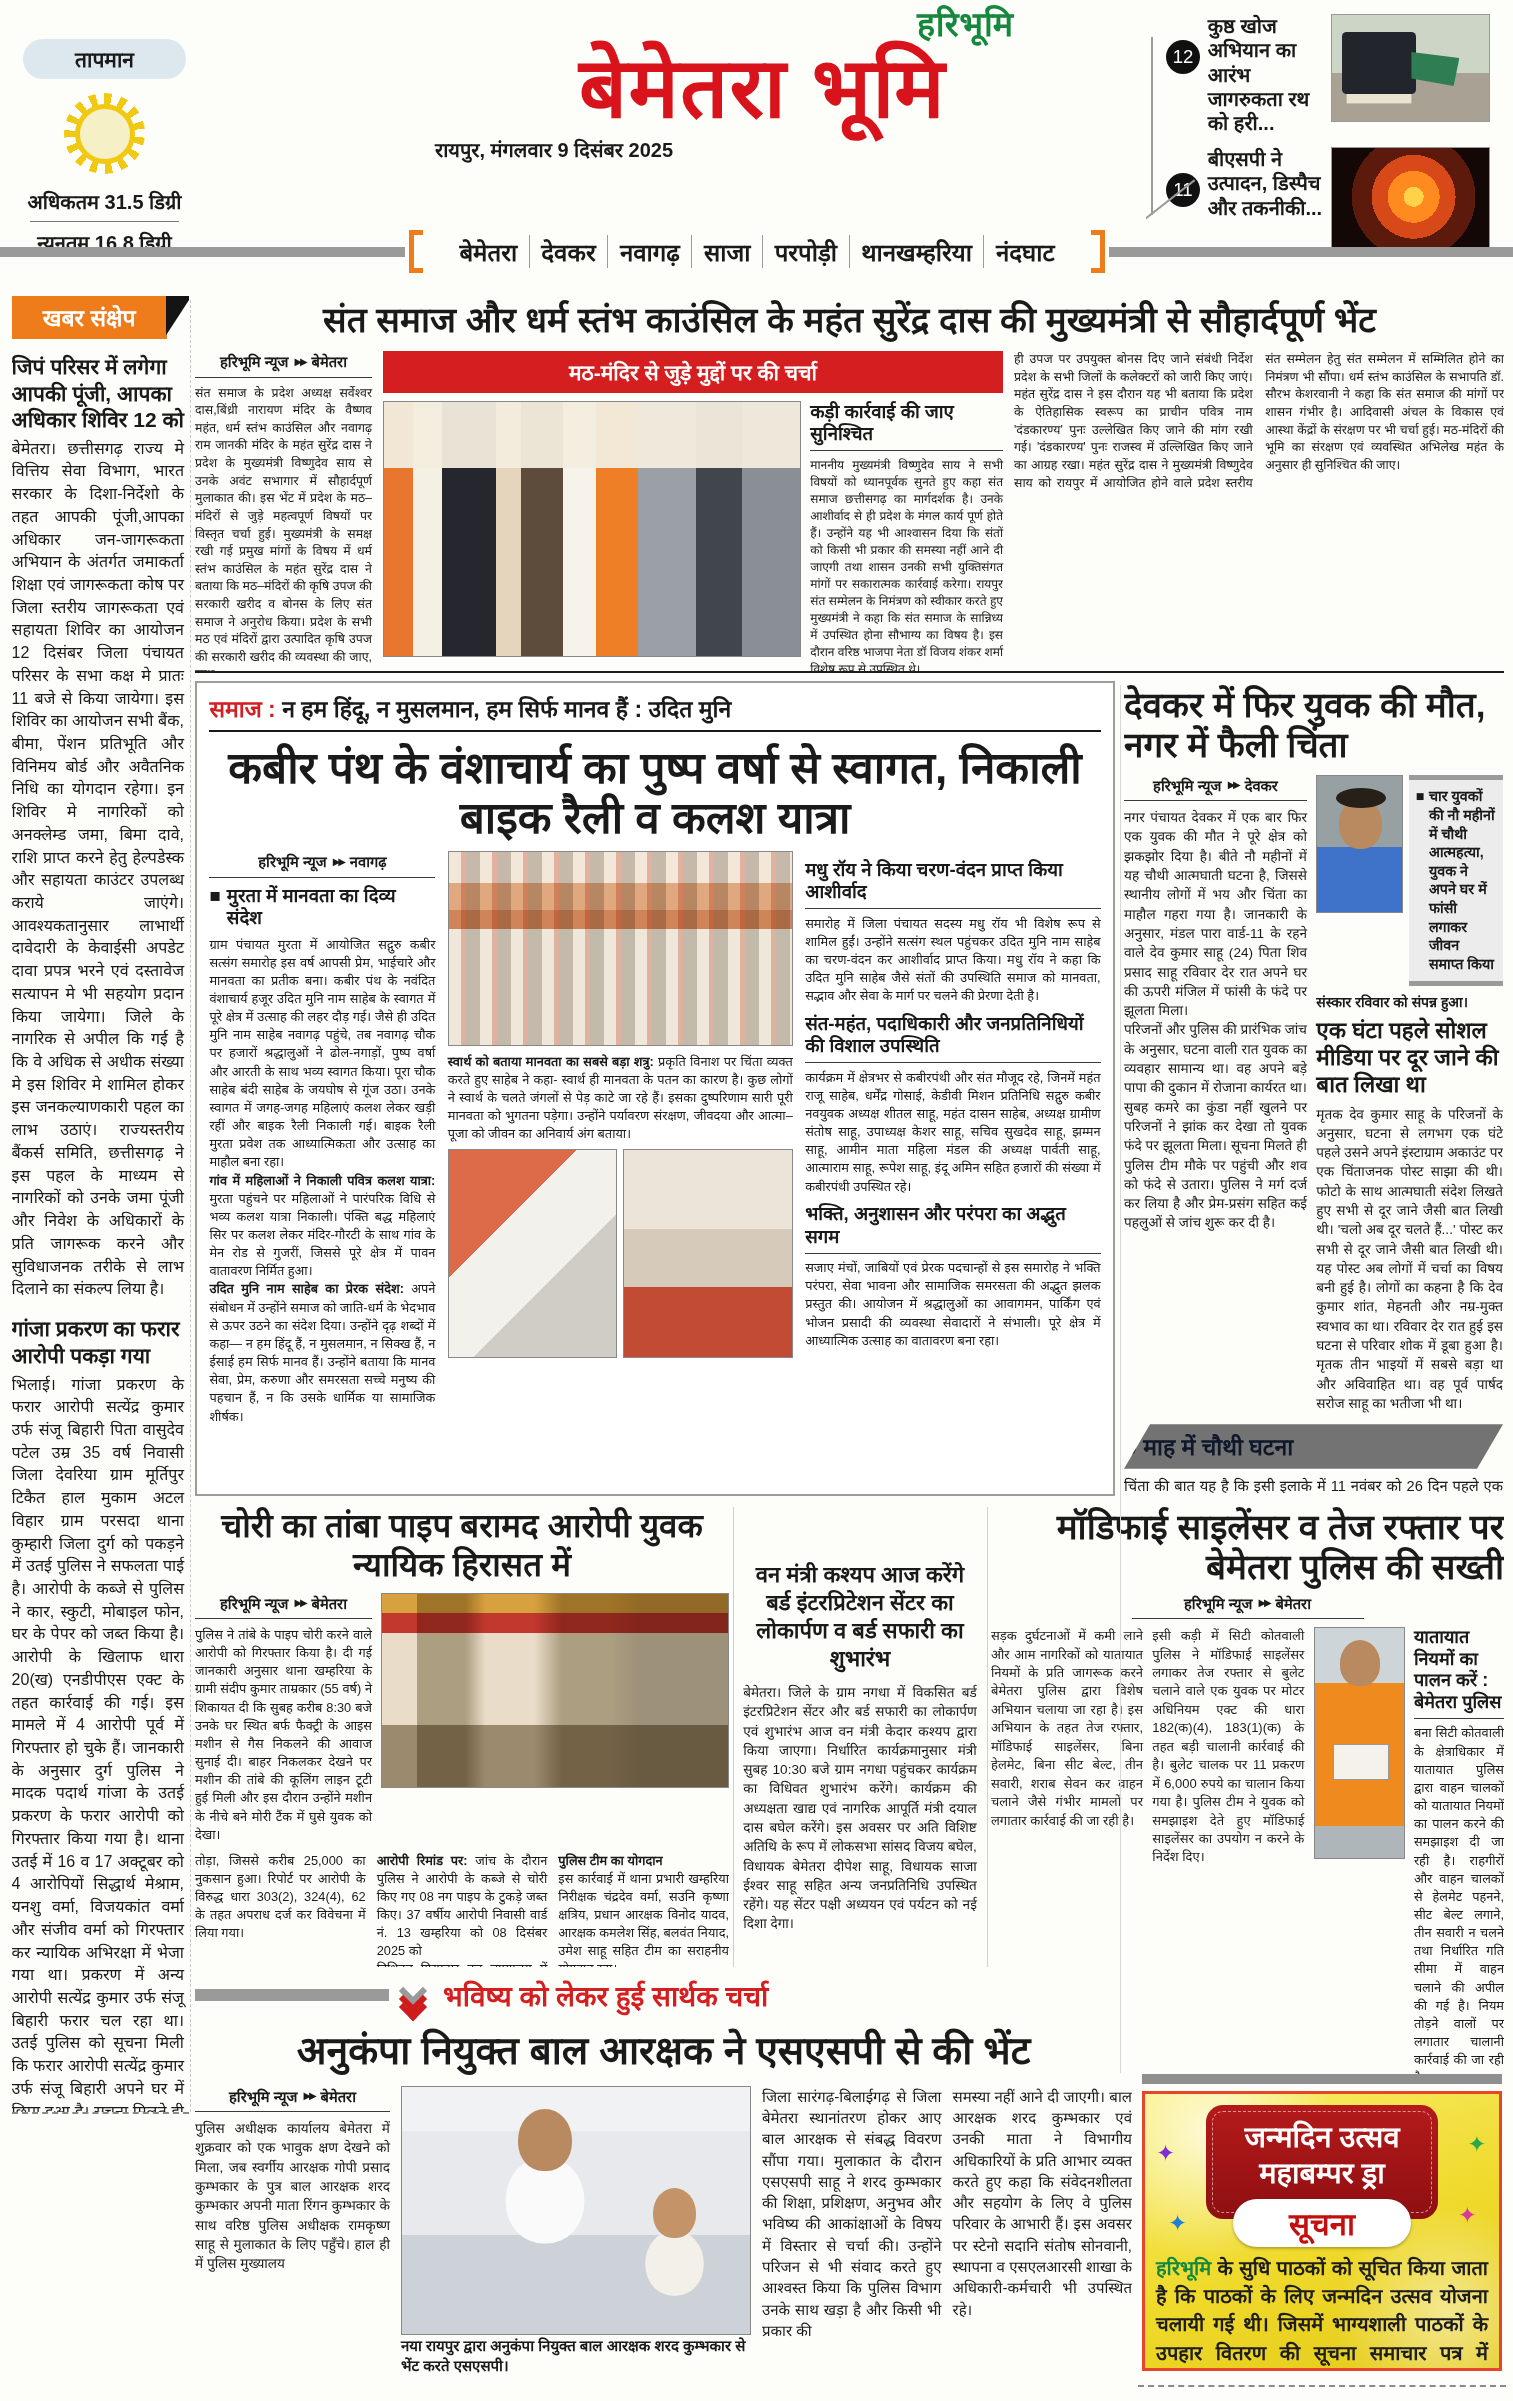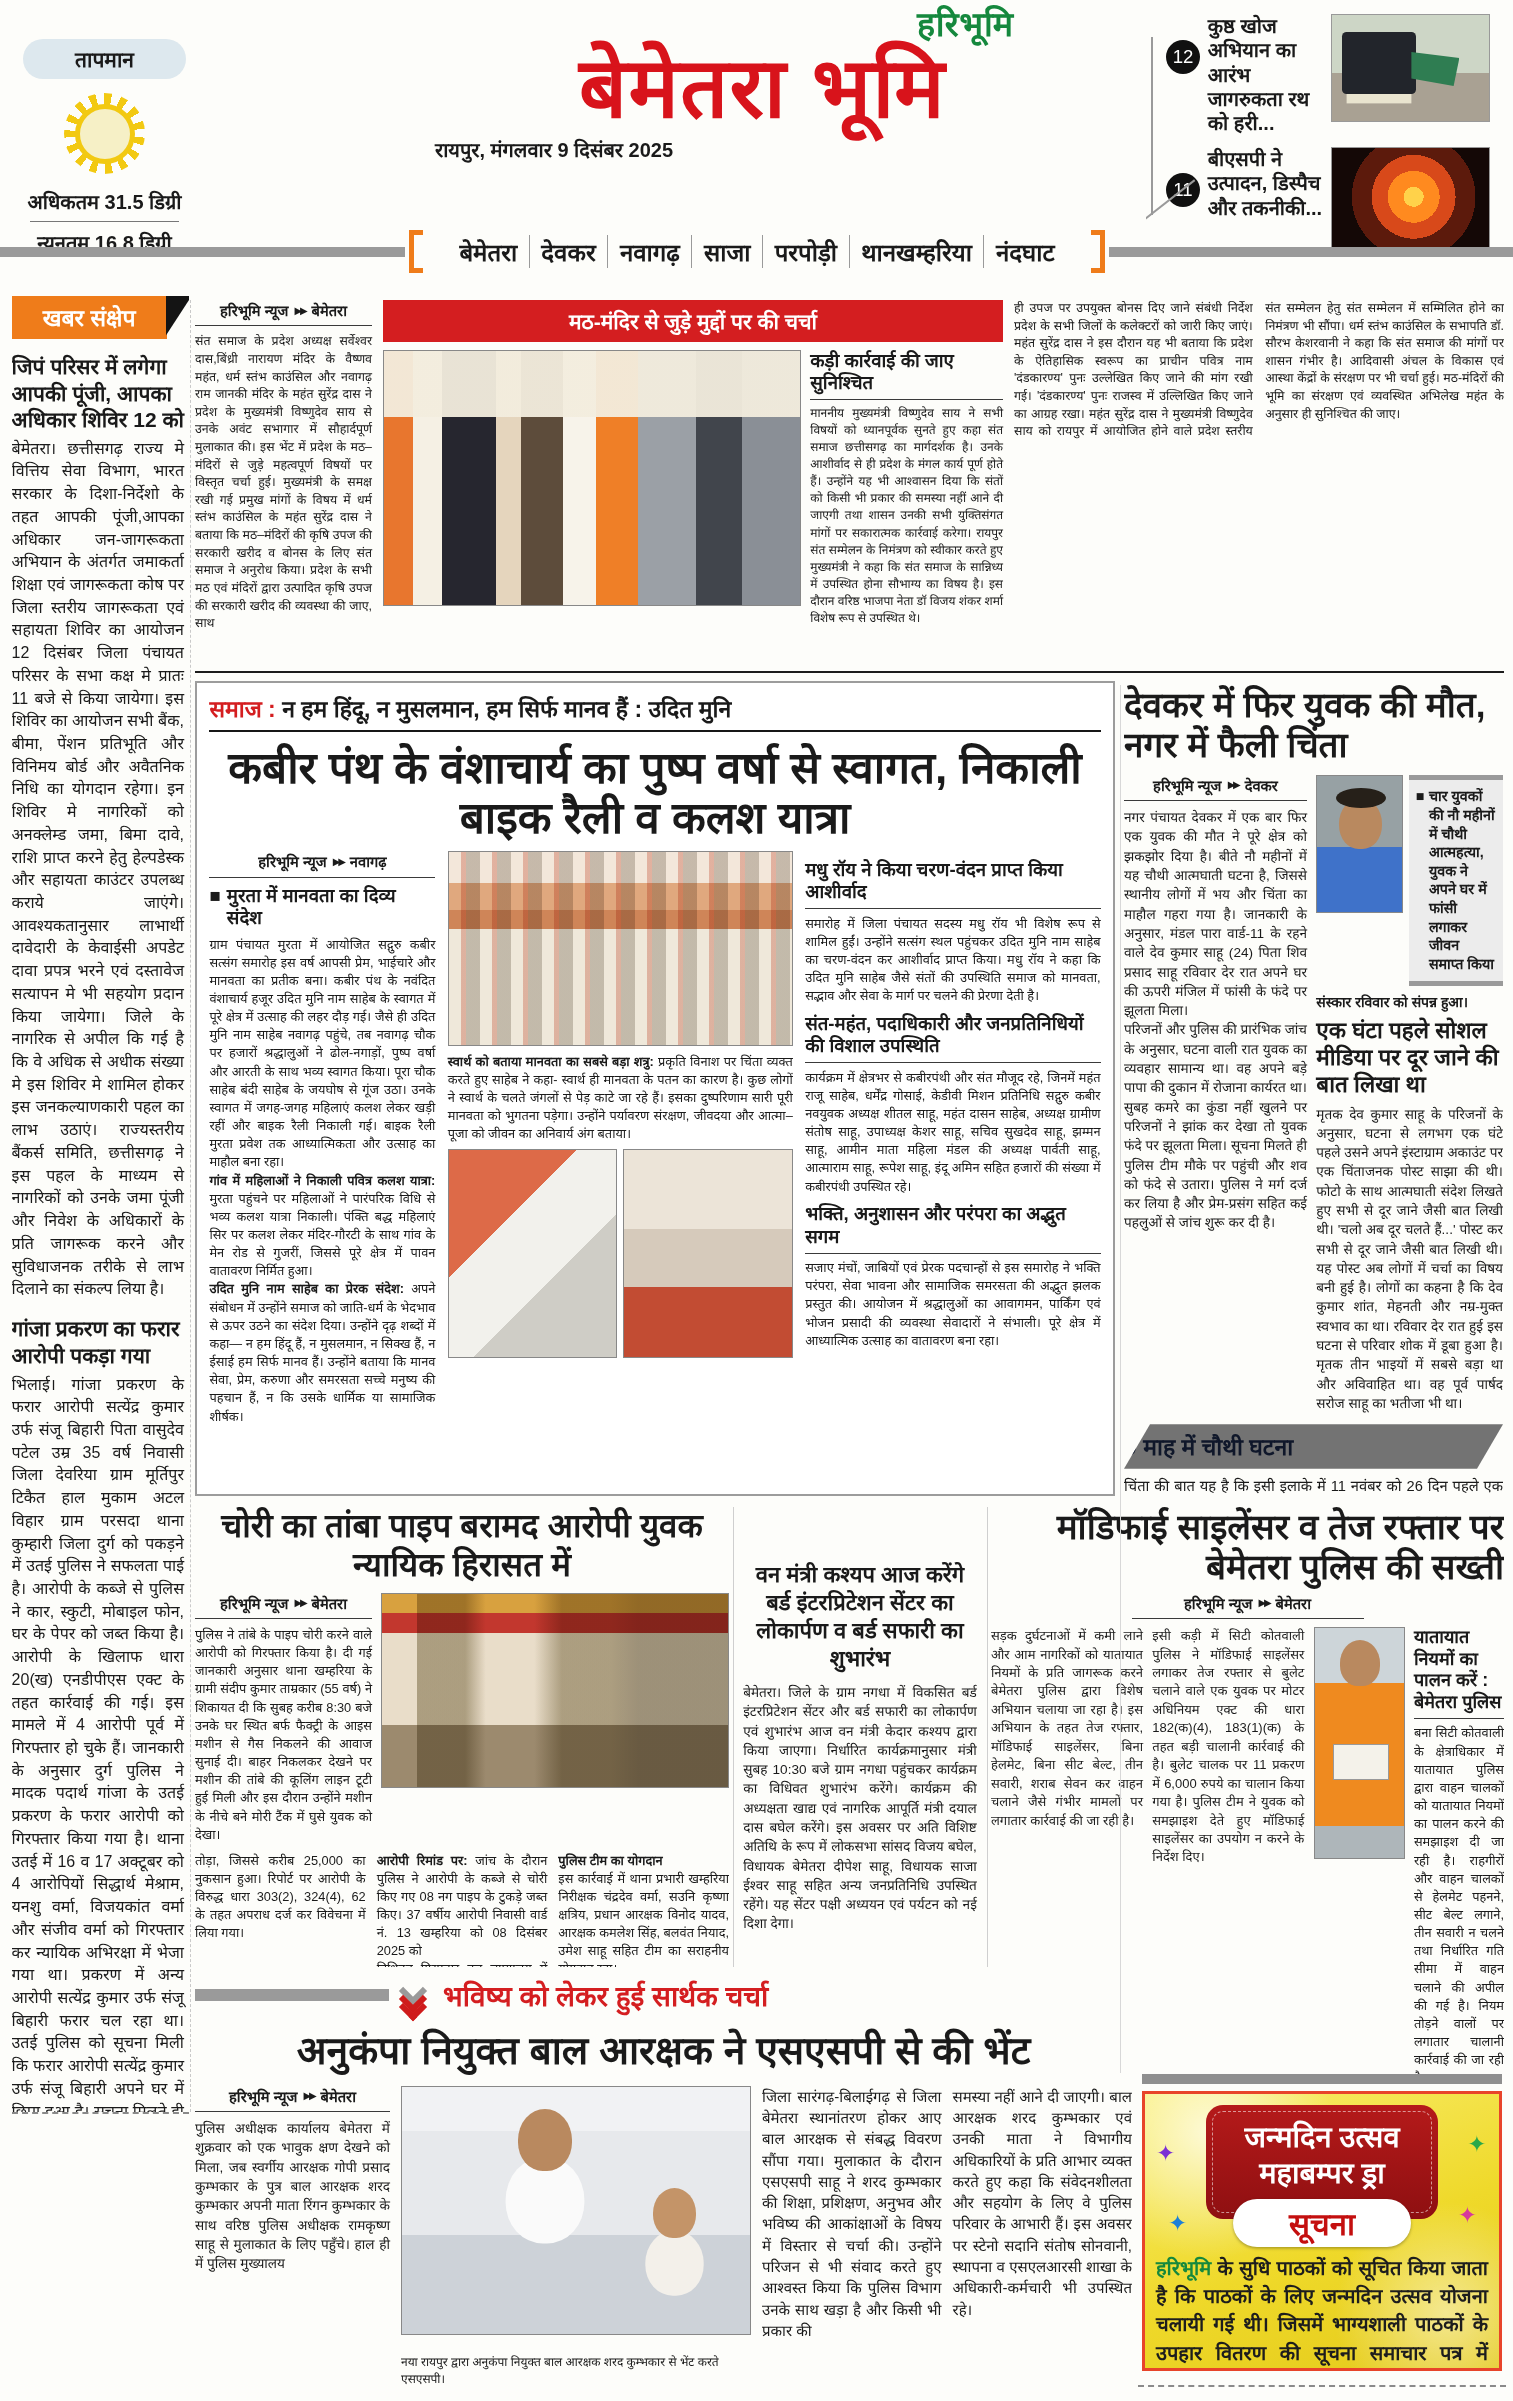--- a/index.html
+++ b/index.html
@@ -162,21 +162,21 @@
   .chev i.r1 { top:0; } .chev i.r2 { top:7.7px; }
   .kick-txt { color:#d41e20; font-size:28px; font-weight:bold; }
   .anukampa h2 { font-size:39px; text-align:center; margin-bottom:11px; }
   .an-row { display:flex; gap:11px; }
   .an-c1 { width:195px; font-size:13.6px; }
   .an-photo-wrap { width:350px; }
   .an-photo { width:100%; height:249px; border:0.8px solid #888; position:relative;
     background:linear-gradient(180deg,#f1f2f4 0 18%,#e7e9ec 18% 60%,#cdd2d8 60% 100%); }
   .an-photo::before { content:""; position:absolute; left:116px; top:22px; width:54px; height:62px; border-radius:50% 50% 46% 46%; background:#b9895f; box-shadow:0 60px 0 12.4px #fafafa; }
   .an-photo::after { content:""; position:absolute; right:54px; top:101px; width:43px; height:50px; border-radius:50% 50% 46% 46%; background:#c49468; box-shadow:0 50px 0 7.7px #f3f0ea; }
-  .an-cap { font-size:12px; font-weight:normal; margin-top:18px; }
+  .an-cap { font-size:15px; font-weight:bold; margin-top:0; }
   .an-c2,.an-c3 { flex:1; font-size:15px; }
 
   
   .ad-topbar { left:1142px; top:2074px; width:360px; height:10px; background:#8f8f8f; }
   .ad { left:1142px; top:2091px; width:360px; height:280px; border:3.1px solid #e8442a; padding:7.7px 11px;
     background:radial-gradient(circle at 18% 14%, rgba(255,255,255,.75), transparent 34%),
                radial-gradient(circle at 85% 80%, rgba(255,255,255,.5), transparent 30%),
                linear-gradient(160deg,#f9ee6e,#efd92a 55%,#e4ca1a); }
   .ad-star { position:absolute; font-size:23px; }
   .ad-badge { position:relative; width:232px; margin:3.1px auto 0; background:linear-gradient(180deg,#b51a1a,#8e0f11);
@@ -252,20 +252,21 @@
     <span class="sb-fold"></span>
   </div>
   <h3 class="sb-title">जिपं परिसर में लगेगा आपकी पूंजी, आपका अधिकार शिविर 12 को</h3>
   <p class="body sb-body">बेमेतरा। छत्तीसगढ़ राज्य मे वित्तिय सेवा विभाग, भारत सरकार के दिशा-निर्देशो के तहत आपकी पूंजी,आपका अधिकार जन-जागरूकता अभियान के अंतर्गत जमाकर्ता शिक्षा एवं जागरूकता कोष पर जिला स्तरीय जागरूकता एवं सहायता शिविर का आयोजन 12 दिसंबर जिला पंचायत परिसर के सभा कक्ष मे प्रातः 11 बजे से किया जायेगा। इस शिविर का आयोजन सभी बैंक, बीमा, पेंशन प्रतिभूति और विनिमय बोर्ड और अवैतनिक निधि का योगदान रहेगा। इन शिविर मे नागरिकों को अनक्लेम्ड जमा, बिमा दावे, राशि प्राप्त करने हेतु हेल्पडेस्क और सहायता काउंटर उपलब्ध कराये जाएंगे। आवश्यकतानुसार लाभार्थी दावेदारी के केवाईसी अपडेट दावा प्रपत्र भरने एवं दस्तावेज सत्यापन मे भी सहयोग प्रदान किया जायेगा। जिले के नागरिक से अपील कि गई है कि वे अधिक से अधीक संख्या मे इस शिविर मे शामिल होकर इस जनकल्याणकारी पहल का लाभ उठाएं। राज्यस्तरीय बैंकर्स समिति, छत्तीसगढ़ ने इस पहल के माध्यम से नागरिकों को उनके जमा पूंजी और निवेश के अधिकारों के प्रति जागरूक करने और सुविधाजनक तरीके से लाभ दिलाने का संकल्प लिया है।</p>
   <h3 class="sb-title">गांजा प्रकरण का फरार आरोपी पकड़ा गया</h3>
   <p class="body sb-body">भिलाई। गांजा प्रकरण के फरार आरोपी सत्येंद्र कुमार उर्फ संजू बिहारी पिता वासुदेव पटेल उम्र 35 वर्ष निवासी जिला देवरिया ग्राम मूर्तिपुर टिकैत हाल मुकाम अटल विहार ग्राम परसदा थाना कुम्हारी जिला दुर्ग को पकड़ने में उतई पुलिस ने सफलता पाई है। आरोपी के कब्जे से पुलिस ने कार, स्कुटी, मोबाइल फोन, घर के पेपर को जब्त किया है। आरोपी के खिलाफ धारा 20(ख) एनडीपीएस एक्ट के तहत कार्रवाई की गई। इस मामले में 4 आरोपी पूर्व में गिरफ्तार हो चुके हैं। जानकारी के अनुसार दुर्ग पुलिस ने मादक पदार्थ गांजा के उतई प्रकरण के फरार आरोपी को गिरफ्तार किया गया है। थाना उतई में 16 व 17 अक्टूबर को 4 आरोपियों सिद्धार्थ मेश्राम, यनशु वर्मा, विजयकांत वर्मा और संजीव वर्मा को गिरफ्तार कर न्यायिक अभिरक्षा में भेजा गया था। प्रकरण में अन्य आरोपी सत्येंद्र कुमार उर्फ संजू बिहारी फरार चल रहा था। उतई पुलिस को सूचना मिली कि फरार आरोपी सत्येंद्र कुमार उर्फ संजू बिहारी अपने घर में छिपा हुआ है। सूचना मिलते ही पुलिस आरोपी के निवास स्थान ग्राम परसदा कुम्हारी में जाकर हिरासत में लेकर पूछताछ की गई। इस दौरान आरोपी ने बताया कि मादक पदार्थ गांजा को उड़ीसा से लाता था और उसके साथी आरोपियों के द्वारा मांगने पर उन्हें बिक्री किया जाता था। गांजा बिक्री की रकम से कार, स्कूटी, मोबाइल खरीदना तथा घर व शेष रकम को अपने दैनिक जीवन में खर्च करना बताया। सत्येंद्र कुमार को गिरफ्तार कर न्यायिक अभिरक्षा में भेजा गया।</p>
 
 </div>
 
 <div class="abs top-story">
+  <h1>संत समाज और धर्म स्तंभ काउंसिल के महंत सुरेंद्र दास की मुख्यमंत्री से सौहार्दपूर्ण भेंट</h1>
   <div class="ts-row">
     <div class="ts-c1">
       <div class="byline">
         <span>हरिभूमि न्यूज</span>
         <span class="arr">▶▶</span>
         <span>बेमेतरा</span>
       </div>
       <p class="body">संत समाज के प्रदेश अध्यक्ष सर्वेश्वर दास,बिंध्री नारायण मंदिर के वैष्णव महंत, धर्म स्तंभ काउंसिल और नवागढ़ राम जानकी मंदिर के महंत सुरेंद्र दास ने प्रदेश के मुख्यमंत्री विष्णुदेव साय से उनके अवंट सभागार में सौहार्दपूर्ण मुलाकात की। इस भेंट में प्रदेश के मठ–मंदिरों से जुड़े महत्वपूर्ण विषयों पर विस्तृत चर्चा हुई। मुख्यमंत्री के समक्ष रखी गई प्रमुख मांगों के विषय में धर्म स्तंभ काउंसिल के महंत सुरेंद्र दास ने बताया कि मठ–मंदिरों की कृषि उपज की सरकारी खरीद व बोनस के लिए संत समाज ने अनुरोध किया। प्रदेश के सभी मठ एवं मंदिरों द्वारा उत्पादित कृषि उपज की सरकारी खरीद की व्यवस्था की जाए, साथ</p>
     </div>
     <div class="ts-main">

